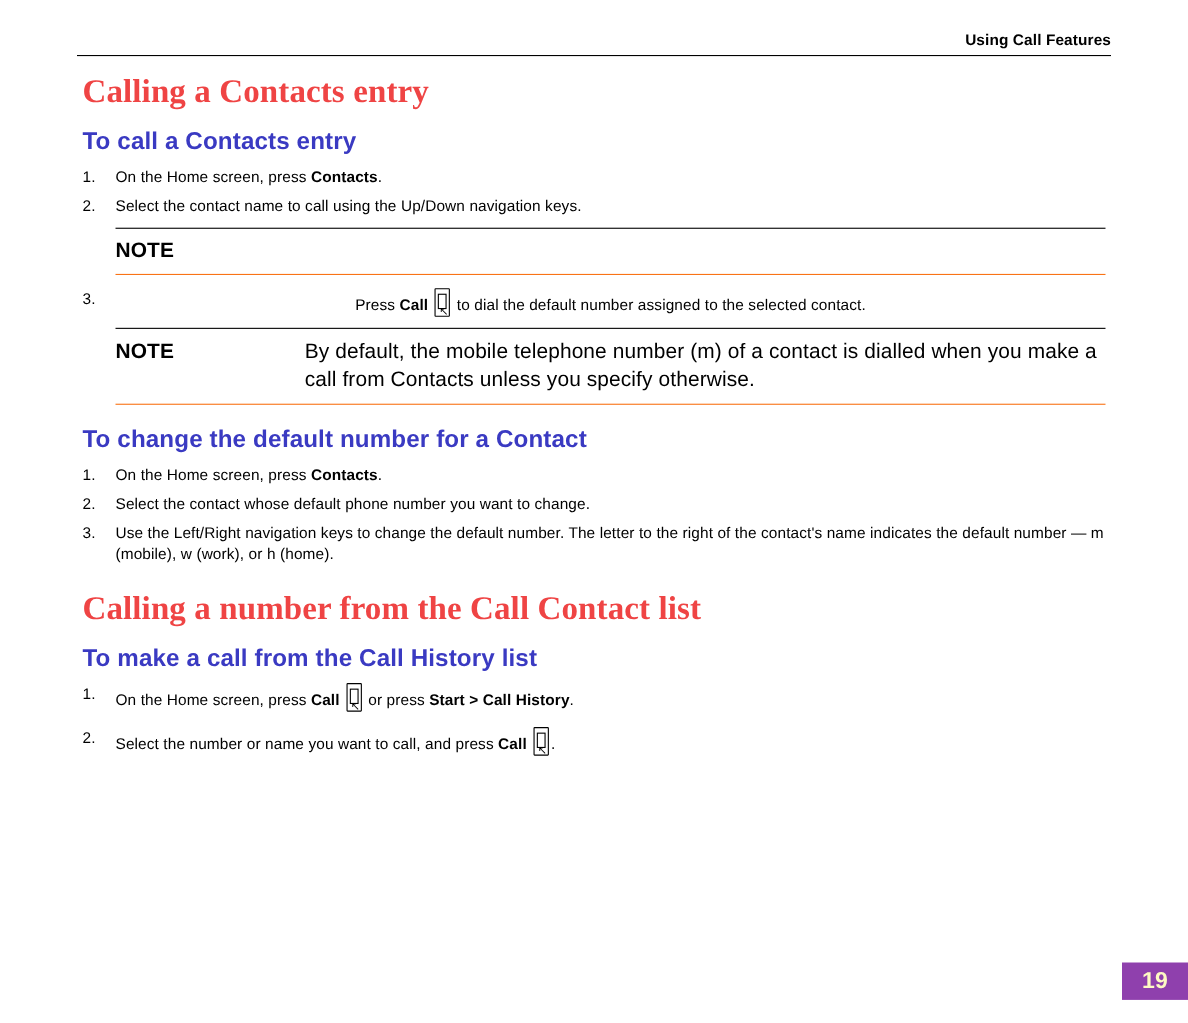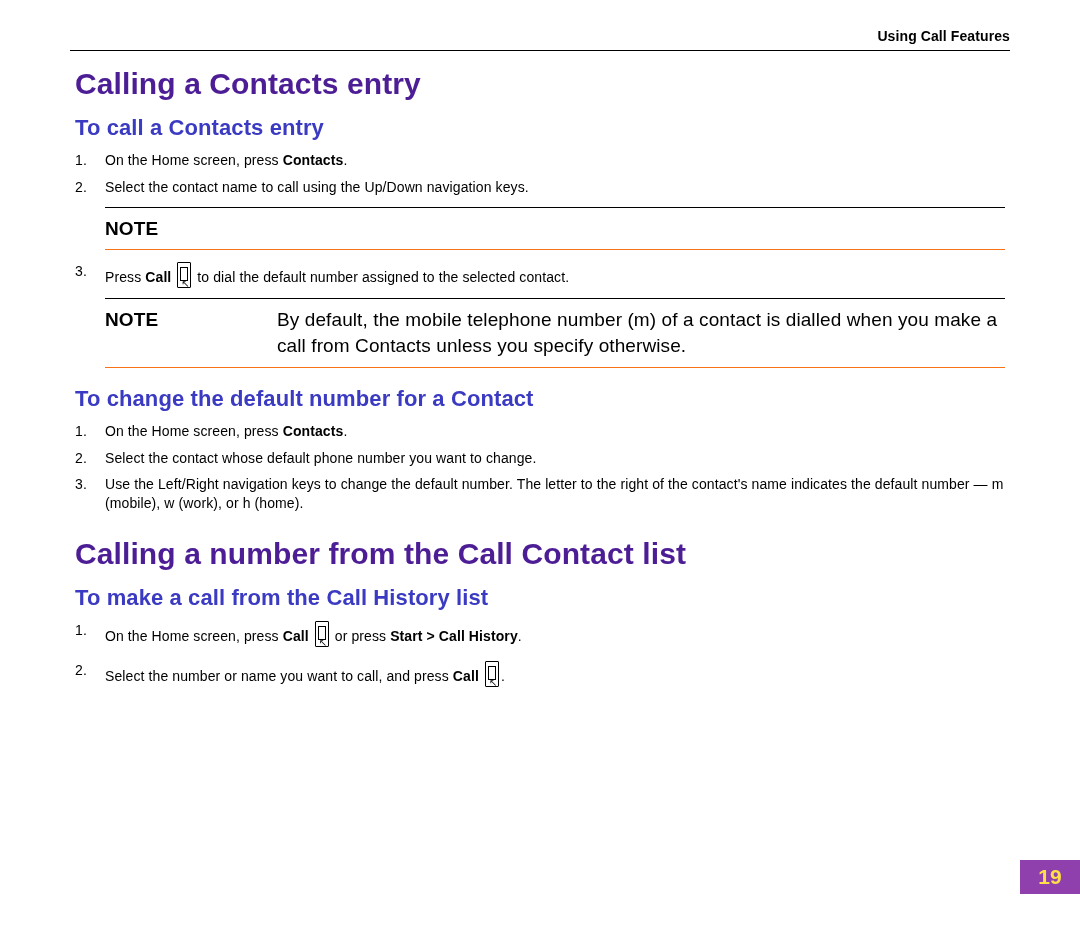--- a/index.html
+++ b/index.html
@@ -16,25 +16,26 @@
     .running-head {
       text-align: right;
       font-weight: 700;
       font-size: 14px;
       padding-bottom: 6px;
       border-bottom: 1px solid #000;
       margin-right: -5px;
       margin-left: -5px;
     }
     h1.section {
-      color: #4c1d95;
+      color: #ef4444;
       font-size: 30px;
       font-weight: 700;
       margin-top: 16px;
       margin-bottom: 14px;
+      font-family: Liberation Serif, serif;
     }
     h2.subsection {
       color: #3a3ac2;
       font-size: 22px;
       font-weight: 700;
       margin-top: 6px;
       margin-bottom: 10px;
     }
     ol.steps {
       list-style: none;
@@ -94,25 +95,25 @@
       position: absolute;
       left: 3px;
       bottom: -2px;
       font-size: 10px;
       line-height: 1;
     }
     .bold { font-weight: 700; }
     .page-num {
       position: absolute;
       right: 0;
-      bottom: 36px;
+      bottom: 21px;
       width: 60px;
       height: 34px;
       background: #8f40ad;
-      color: #fde047;
+      color: #fef9c3;
       font-weight: 700;
       font-size: 21px;
       display:flex;
       align-items:center;
       justify-content:center;
     }
     .step-gap { margin-top: 12px; }
   </style>
 </head>
 <body>
@@ -129,21 +130,21 @@
   </li>
   <li>
     <span>Select the contact name to call using the Up/Down navigation keys.</span>
   </li>
 </ol>
 
 <div class="note-block">
   <div class="note-label">NOTE</div>
 </div>
 
-<ol class="steps" start="3" style="counter-reset: step 2;">
+<ol class="steps" start="3" style="counter-reset: step 2; text-align: center;">
   <li class="step-gap">
     <span>Press </span><span class="bold">Call</span>
     <span class="phone-icon"></span>
     <span> to dial the default number assigned to the selected contact.</span>
   </li>
 </ol>
 
 <div class="note-block">
   <div class="note-label">NOTE</div>
   <div class="note-body">By default, the mobile telephone number (m) of a contact is dialled when you make a call from Contacts unless you specify otherwise.</div>

